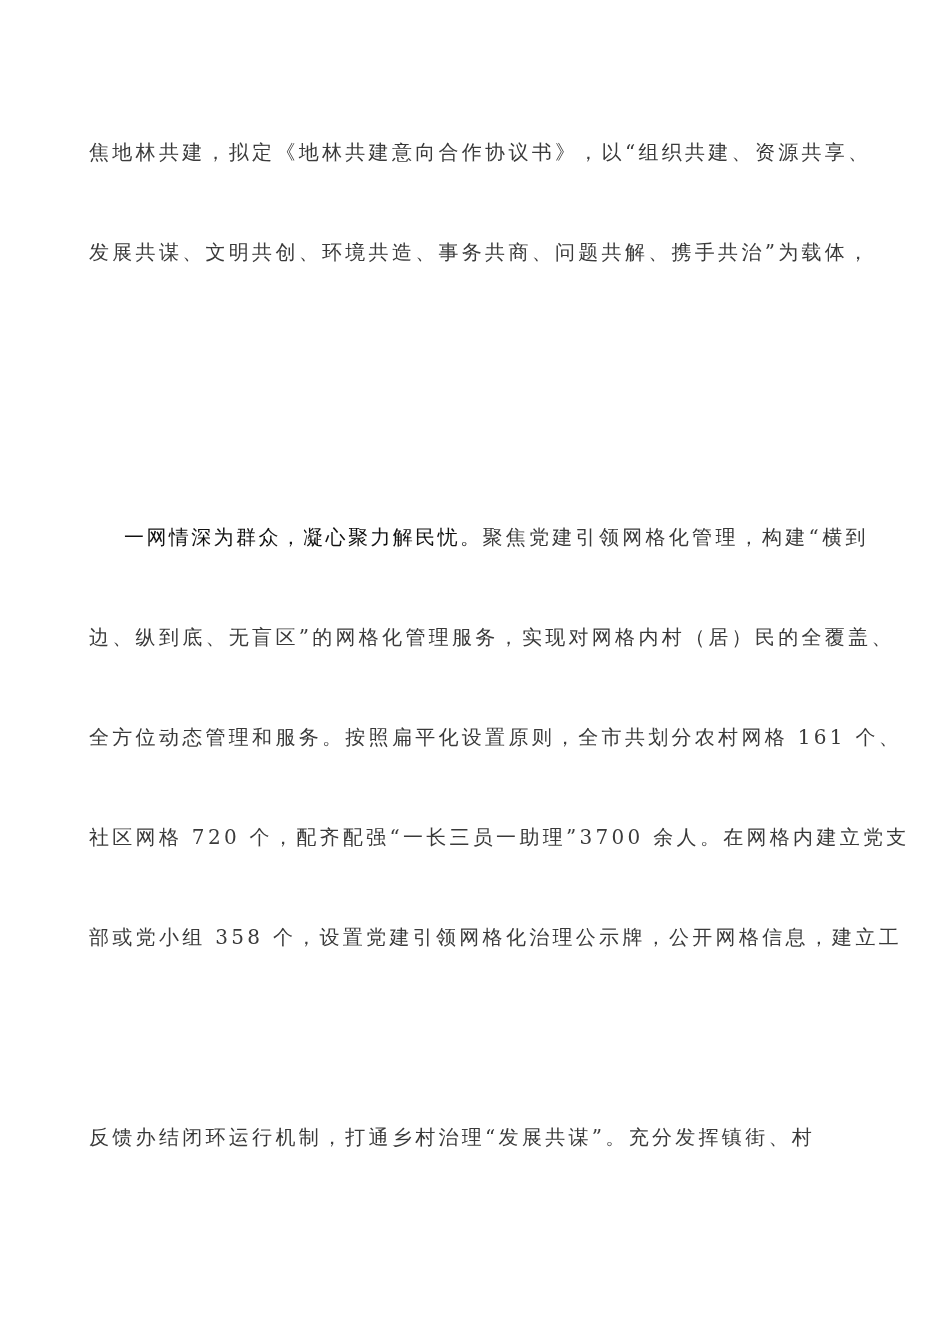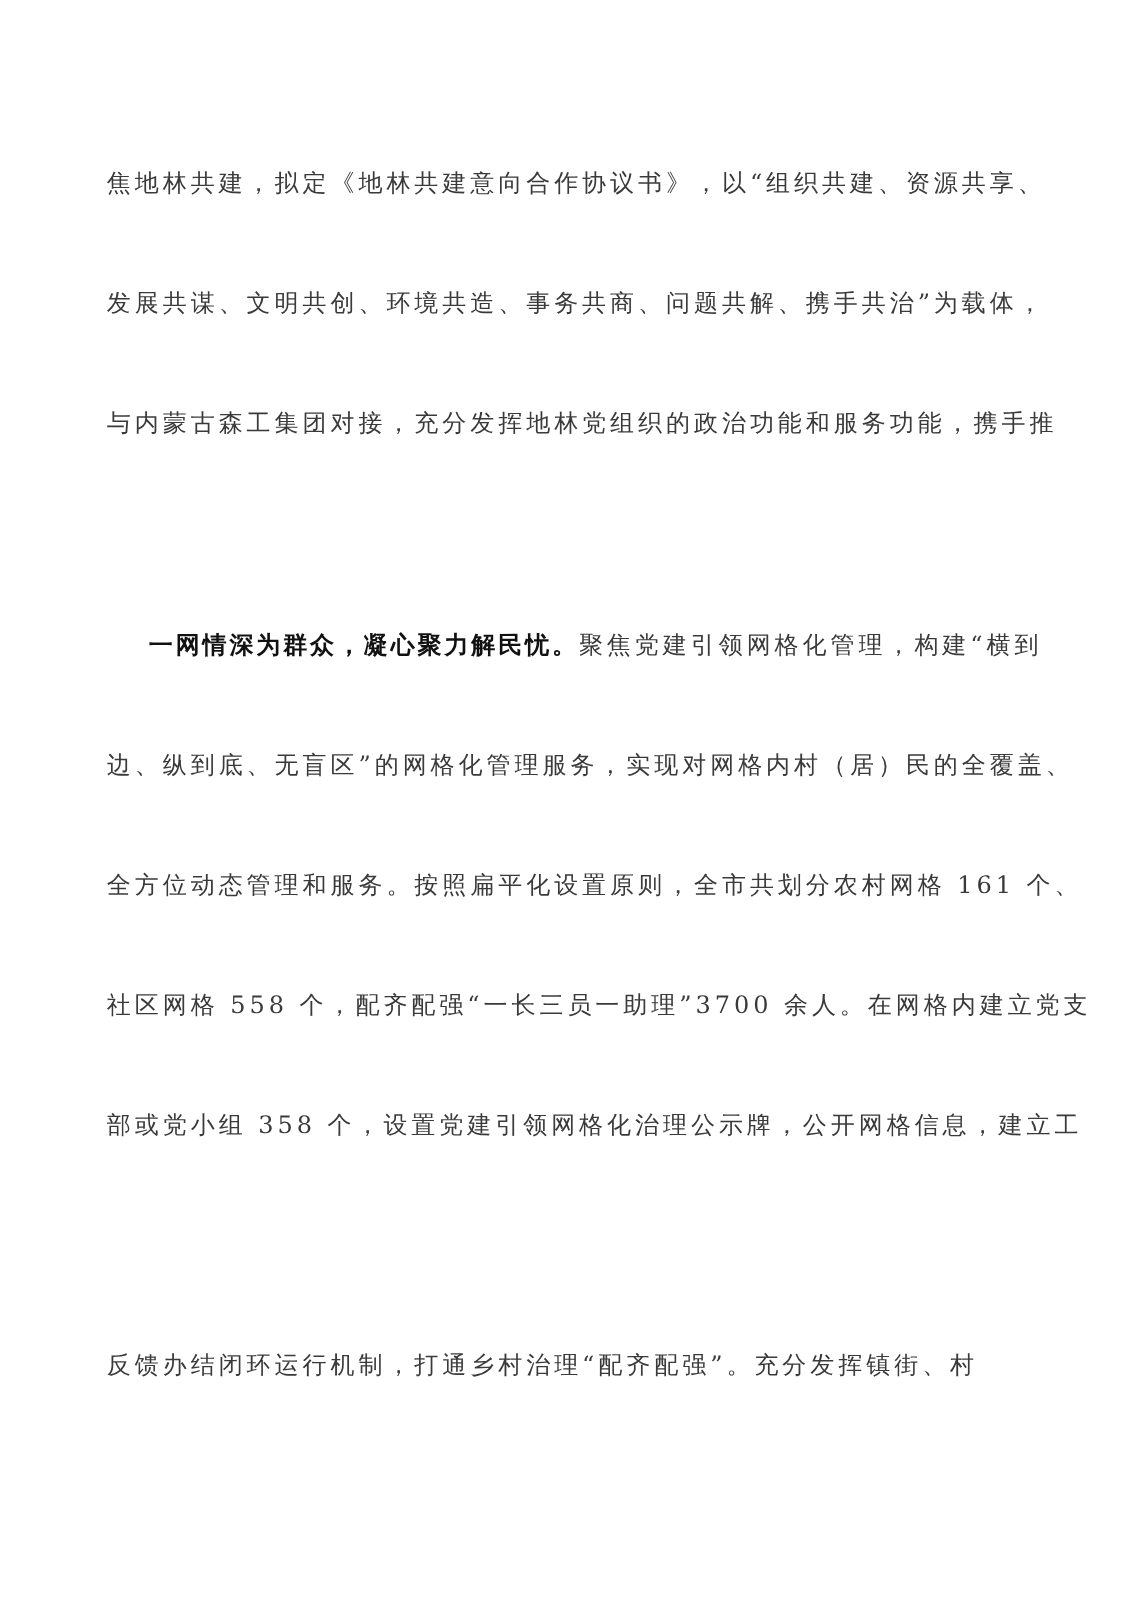--- a/index.html
+++ b/index.html
@@ -27,35 +27,34 @@
       position: absolute;
       left: 89px;
       width: 800px;
       font-size: 20px;
       line-height: 24px;
       white-space: nowrap;
       letter-spacing: 3.3px;
       color: #3a3a3a;
     }
     .bold {
-      font-weight: bold;
+      font-weight: normal;
       color: #111111;
       letter-spacing: 2.4px;
     }
     .indent { left: 124px; }
   </style>
 </head>
 <body>
 
 <div class="page">
   <div class="line" style="top:140px">焦地林共建，拟定《地林共建意向合作协议书》，以“组织共建、资源共享、</div>
   <div class="line" style="top:240px">发展共谋、文明共创、环境共造、事务共商、问题共解、携手共治”为载体，</div>
-  <div class="line" style="top:340px">与内蒙古森工集团对接，充分发挥地林党组织的政治功能和服务功能，携手推</div>
 
   <div class="line indent" style="top:525px">
     <span class="bold">一网情深为群众，凝心聚力解民忧。</span><span>聚焦党建引领网格化管理，构建“横到</span>
   </div>
   <div class="line" style="top:625px">边、纵到底、无盲区”的网格化管理服务，实现对网格内村（居）民的全覆盖、</div>
   <div class="line" style="top:725px">全方位动态管理和服务。按照扁平化设置原则，全市共划分农村网格 161 个、</div>
-  <div class="line" style="top:825px">社区网格 558 个，配齐配强“一长三员一助理”3700 余人。在网格内建立党支</div>
+  <div class="line" style="top:825px">社区网格 720 个，配齐配强“一长三员一助理”3700 余人。在网格内建立党支</div>
   <div class="line" style="top:925px">部或党小组 358 个，设置党建引领网格化治理公示牌，公开网格信息，建立工</div>
-  <div class="line" style="top:1125px">反馈办结闭环运行机制，打通乡村治理“配齐配强”。充分发挥镇街、村</div>
+  <div class="line" style="top:1125px">反馈办结闭环运行机制，打通乡村治理“发展共谋”。充分发挥镇街、村</div>
 </div>
 
 </body></html>

